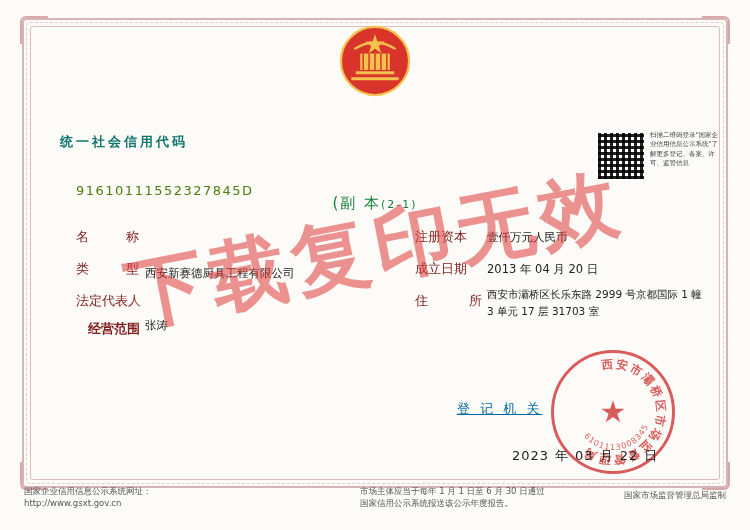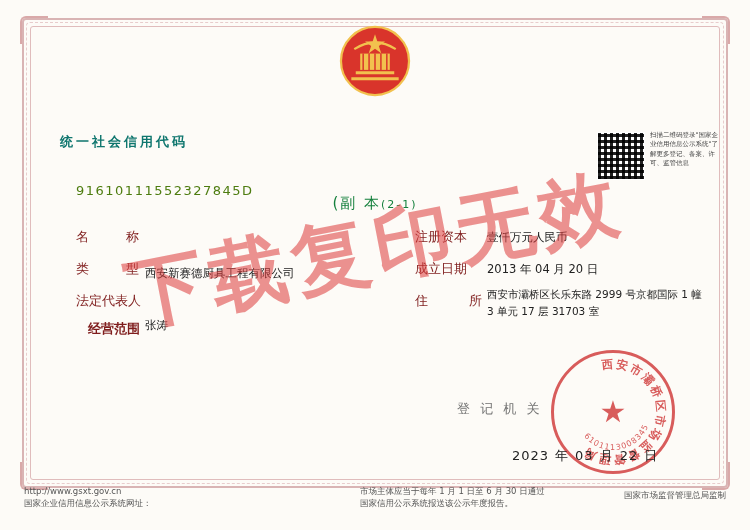--- a/index.html
+++ b/index.html
@@ -98,21 +98,21 @@
     font-size:10px;color:#222;line-height:1.62;text-align:justify;
   }
   .addr-text{
     position:absolute;left:487px;top:286px;width:215px;
     font-size:10.5px;color:#222;line-height:1.6;
   }
 
   
   .registrar{
     position:absolute;left:457px;top:400px;
-    font-size:13px;color:#737373;letter-spacing:3px;
+    font-size:13px;color:#0369a1;letter-spacing:3px;text-decoration:underline;
   }
   .seal{
     position:absolute;right:75px;top:350px;
     width:118px;height:118px;border-radius:50%;
     border:3px solid #d03a3a;
     opacity:.82;
   }
   .seal .star{
     position:absolute;left:50%;top:50%;transform:translate(-50%,-50%);
     color:#d03a3a;font-size:30px;line-height:1;
@@ -220,22 +220,22 @@
   </div>
 
   <div class="date-line">
     <span>2023</span><b>年</b><span>03</span><b>月</b><span>22</span><b>日</b>
   </div>
 
   <div class="watermark">下载复印无效</div>
 
   <div class="footer">
     <div class="fl">
+      <div>国家企业信用信息公示系统网址：</div>
       <div>http://www.gsxt.gov.cn</div>
-      <div>国家企业信用信息公示系统网址：</div>
     </div>
     <div class="fc">
       <div>市场主体应当于每年 1 月 1 日至 6 月 30 日通过</div>
       <div>国家信用公示系统报送该公示年度报告。</div>
     </div>
     <div class="fr">国家市场监督管理总局监制</div>
   </div>
 
 </div>
 

